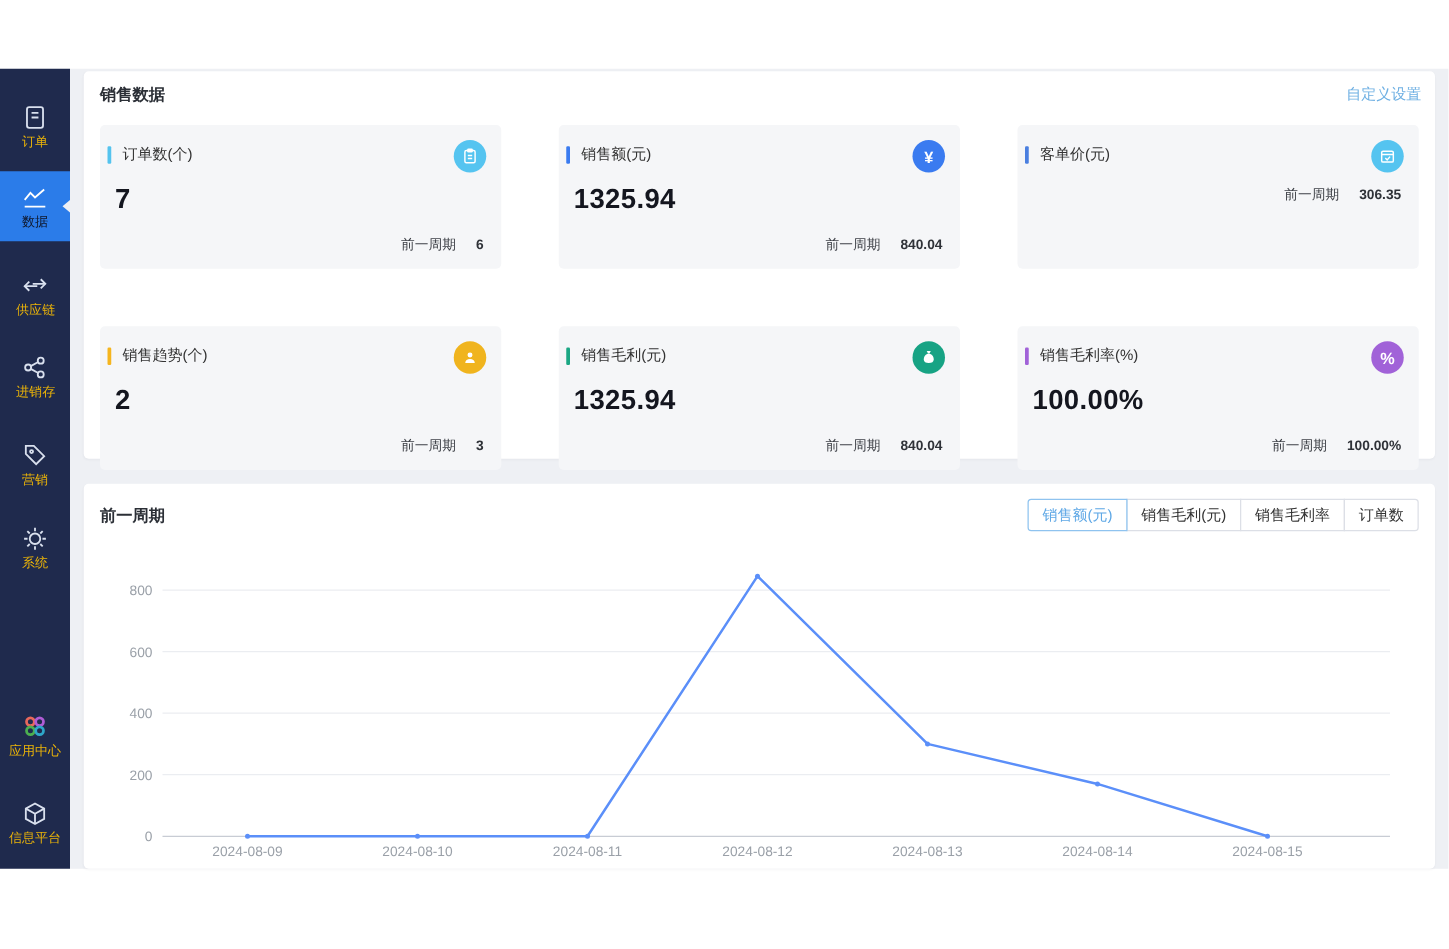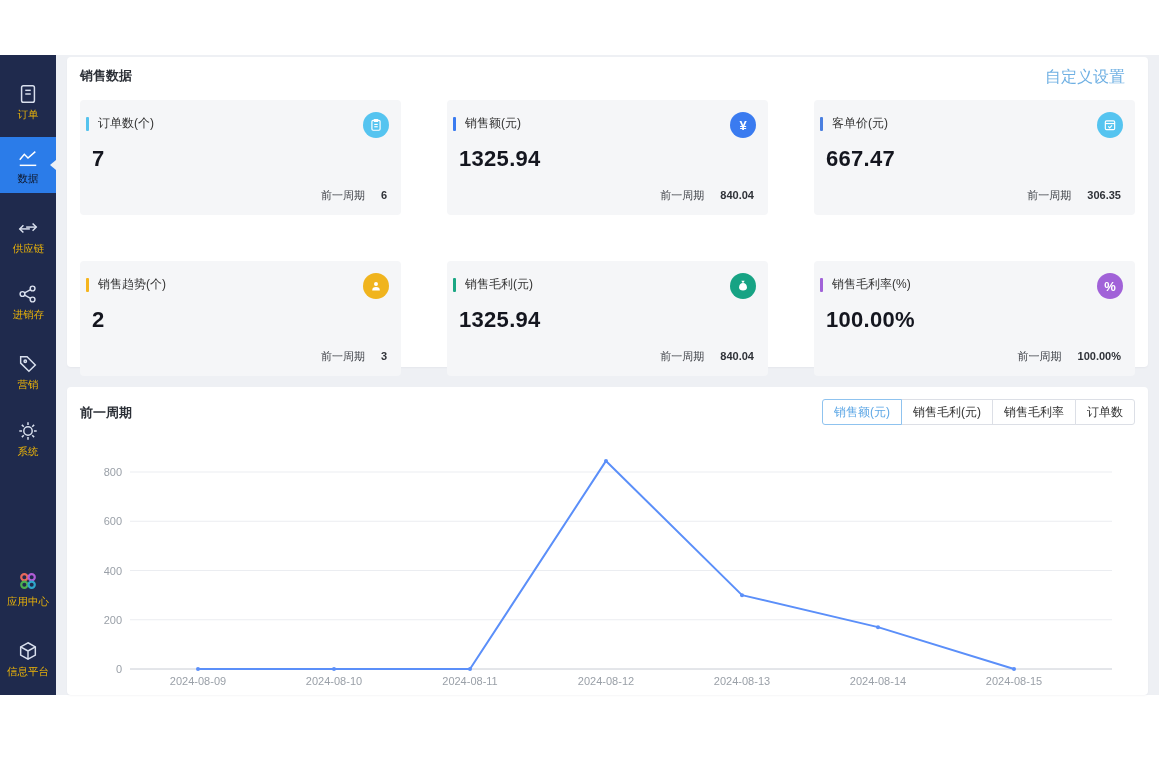--- a/index.html
+++ b/index.html
@@ -29,21 +29,21 @@
     border-top:5px solid transparent;border-bottom:5px solid transparent;border-right:6px solid var(--page-bg);}
   .appcenter-icon svg{stroke-width:2.4 !important;}
 
   
   .content{position:absolute;left:56px;top:55px;width:1103px;height:640px;background:var(--page-bg);}
   .panel{position:absolute;left:11px;width:1081px;background:var(--panel-bg);border-radius:4px;
     box-shadow:0 1px 2px rgba(20,30,60,.04);}
   .panel-sales{top:2px;height:310px;}
   .panel-trend{top:332px;height:308px;}
   .panel-title{position:absolute;left:13px;top:10px;font-size:13px;font-weight:bold;color:#2b2f36;}
-  .settings-link{position:absolute;right:23px;top:10px;font-size:16px;color:var(--link-blue);cursor:pointer;}
+  .settings-link{position:absolute;right:11px;top:10px;font-size:12px;color:var(--link-blue);cursor:pointer;}
 
   
   .cards{position:absolute;left:13px;top:43px;width:1055px;display:grid;
     grid-template-columns:repeat(3,1fr);column-gap:12px;row-gap:21px;gap:46px;}
   .card{position:relative;height:115px;background:var(--card-bg);border-radius:4px;
     padding:0 14px 0 12px;box-sizing:border-box;}
   .accent{position:absolute;left:6px;top:17px;width:3px;height:14px;border-radius:1px;background:#54c3ee;}
   .card-head{display:flex;align-items:center;padding-top:15px;}
   .card-title{font-size:12px;color:var(--text-dark);margin-left:6px;}
   .icon-circle{position:absolute;right:12px;top:12px;width:26px;height:26px;border-radius:50%;
@@ -209,21 +209,20 @@
           <div class="card-head">
             <span class="card-title">客单价(元)</span>
           </div>
           <span class="icon-circle" style="background: rgb(85, 196, 240);">
             <svg viewBox="0 0 24 24" fill="none" stroke="#fff" stroke-width="2">
                 <rect x="4" y="5" width="16" height="15" rx="2"></rect>
                 <line x1="4" y1="9.5" x2="20" y2="9.5"></line>
                 <polyline points="9,14.5 11.5,17 15.5,12.5"></polyline>
               </svg>
           </span>
-          <div class="card-value">667.47</div>
           <div class="card-prev">
             <span>前一周期</span><span class="prev-val">306.35</span>
           </div>
         </div>
 
         <div class="card">
           <span class="accent" style="background: rgb(245, 181, 30);"></span>
           <div class="card-head">
             <span class="card-title">销售趋势(个)</span>
           </div>

